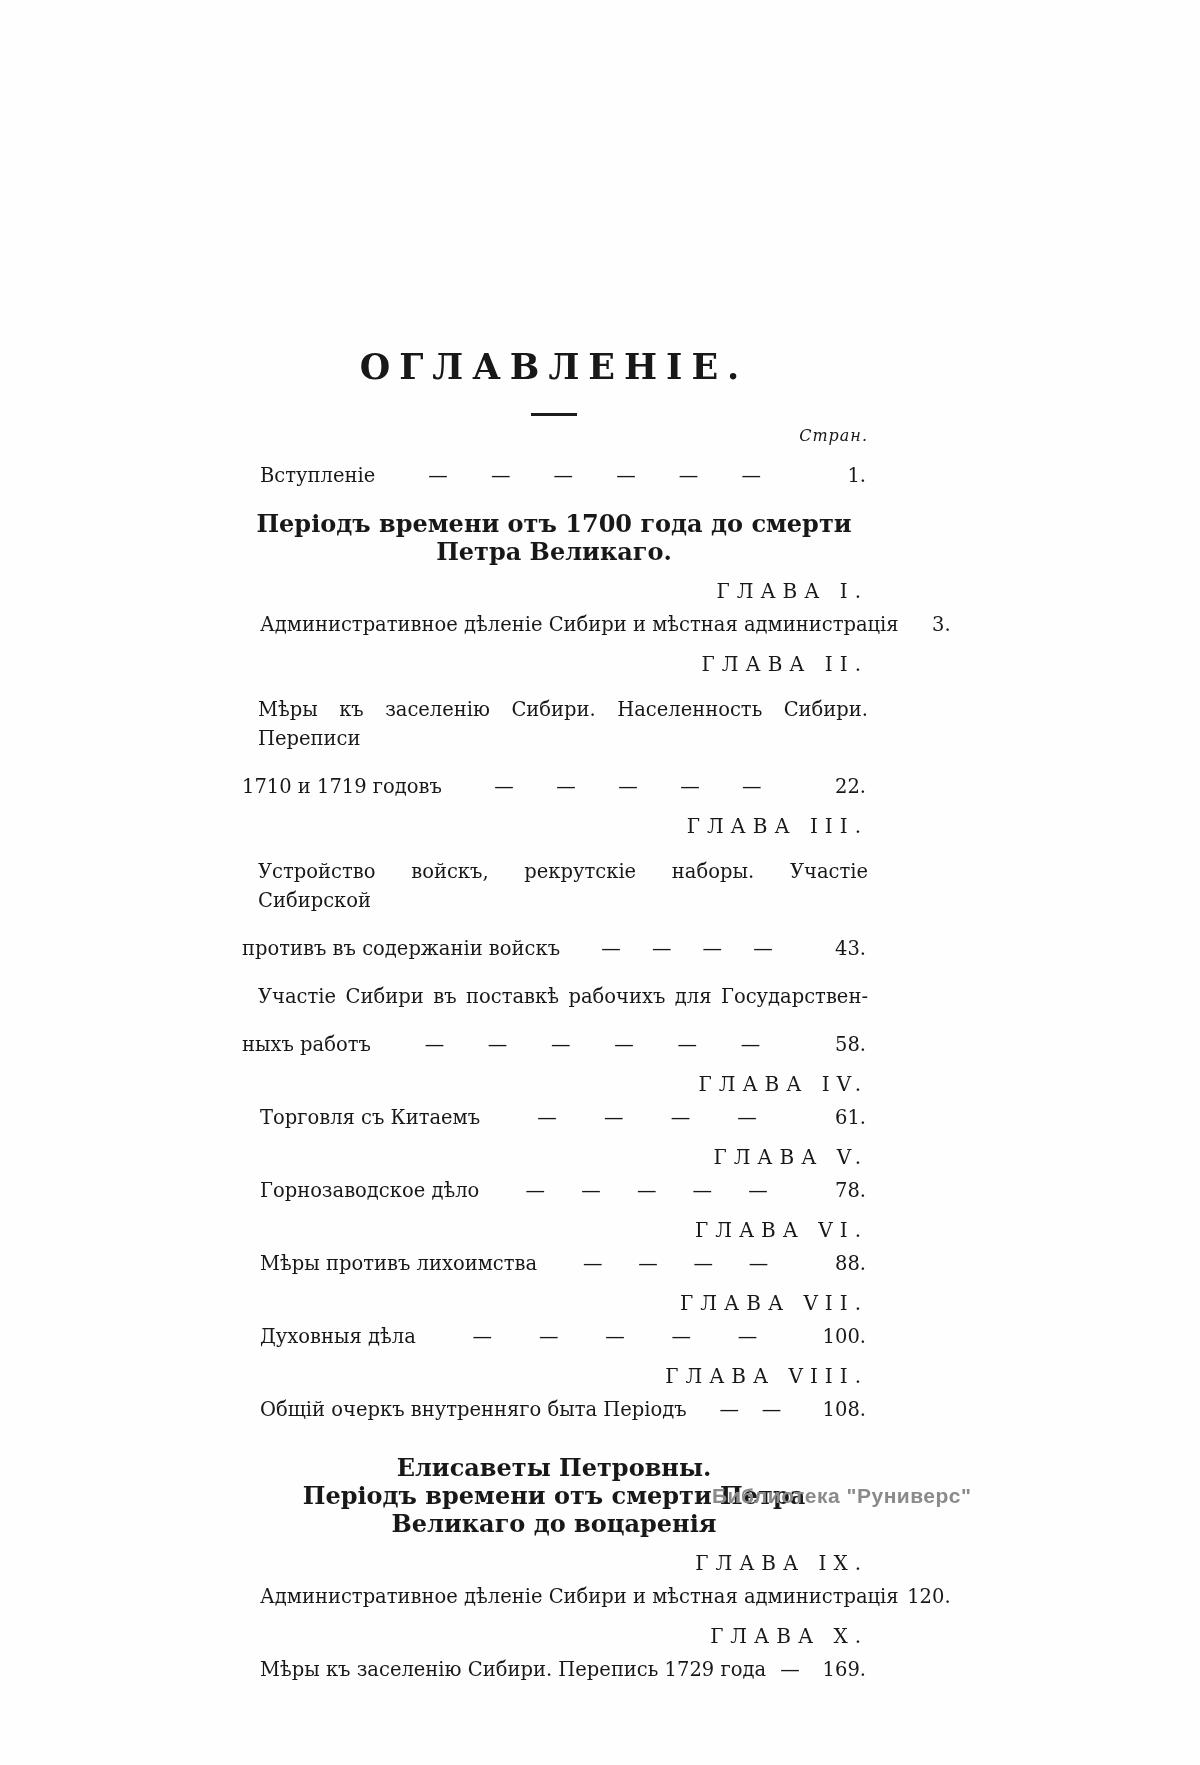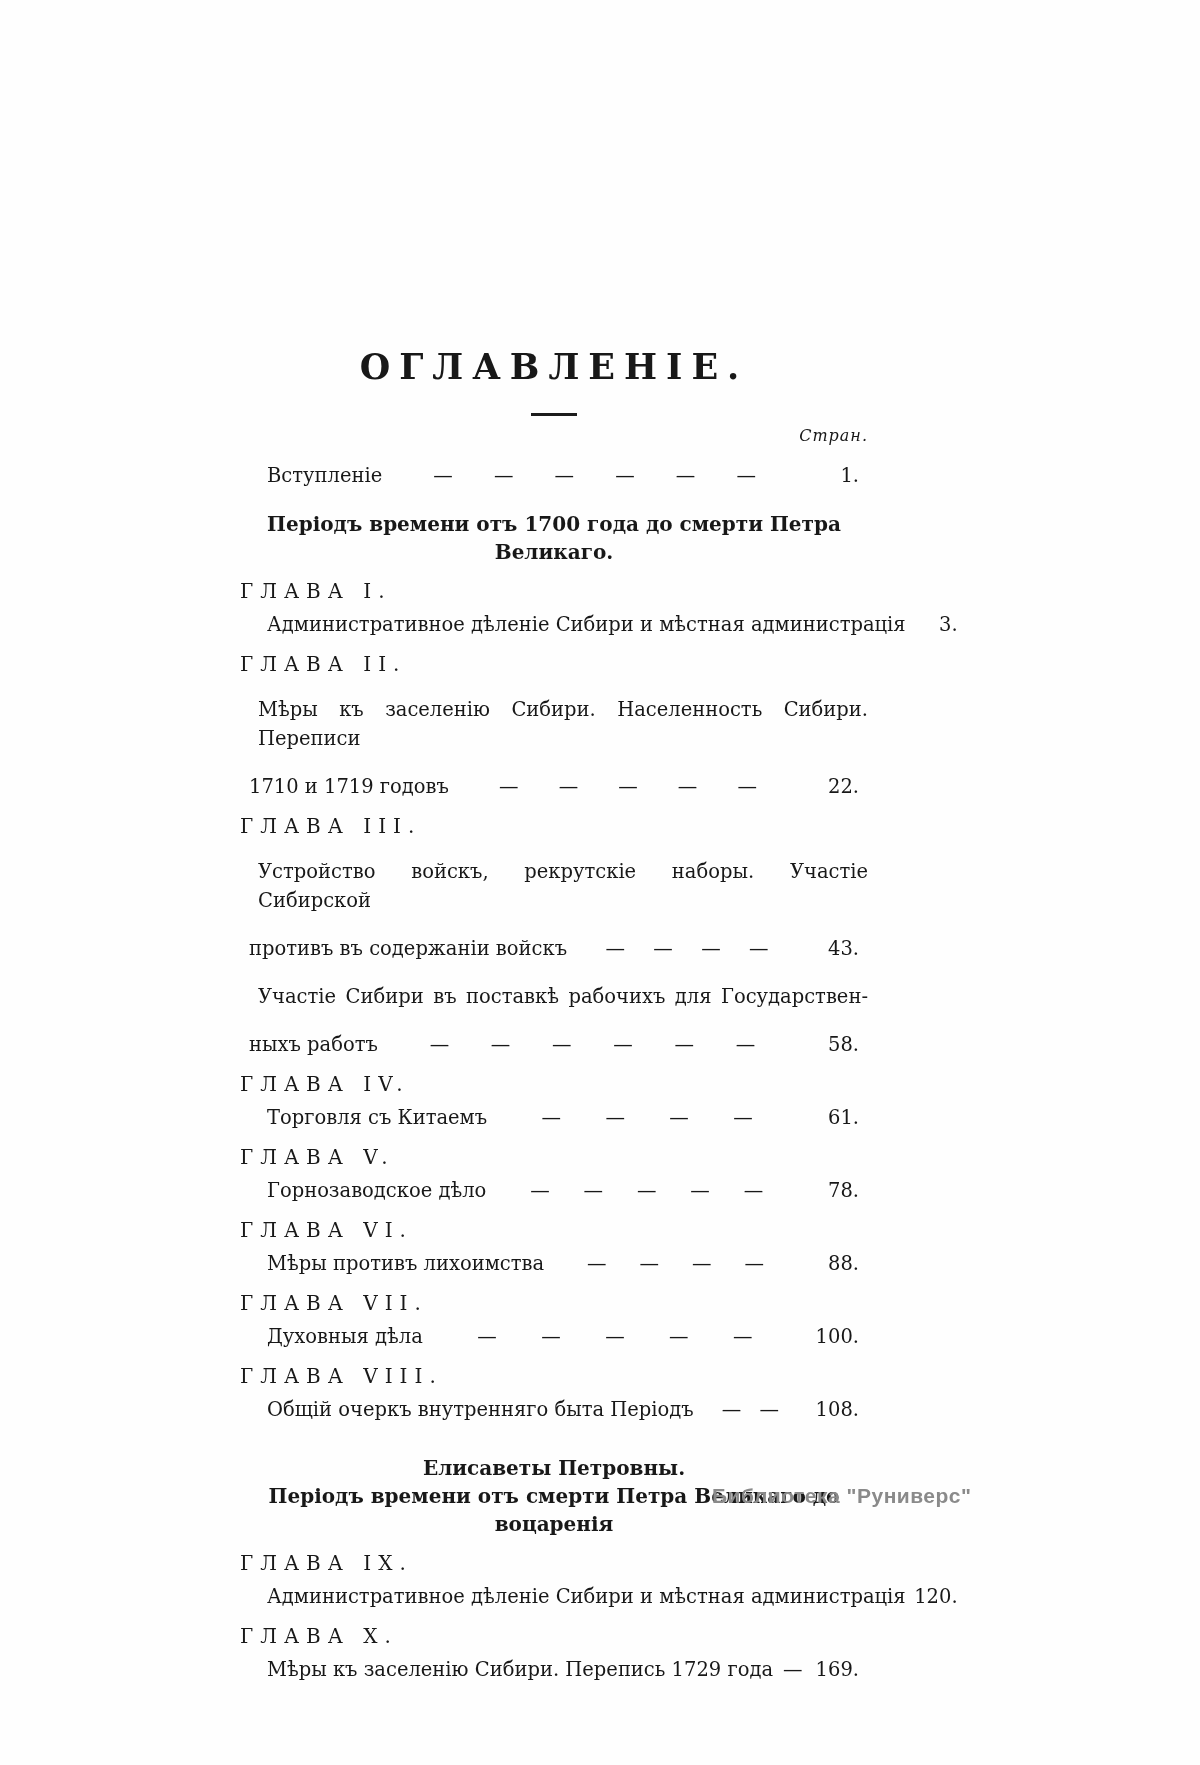--- a/index.html
+++ b/index.html
@@ -42,21 +42,21 @@
     font-size: 16px;
     margin-top: 10px;
     letter-spacing: 1px;
     font-style: italic;
   }
   .toc-line {
     display: flex;
     align-items: baseline;
     font-size: 19.5px;
     line-height: 29px;
-    margin: 3px 9px;
+    margin: 3px 2px;
   }
   .toc-line.indent { padding-left: 18px; }
   .toc-line .text { white-space: nowrap; }
   .leader {
     flex: 1;
     display: flex;
     justify-content: space-evenly;
     align-items: baseline;
     padding: 0 10px;
     overflow: hidden;
@@ -69,29 +69,29 @@
   }
   .just {
     font-size: 19.5px;
     line-height: 29px;
     margin: 19px 0;
     text-align: justify;
     text-align-last: justify;
     padding-left: 18px;
   }
   .chapter {
-    text-align: left;
+    text-align: right;
     font-size: 20px;
     letter-spacing: 7px;
     margin: 13px 0 7px 0;
     white-space: nowrap;
   }
   .period {
     text-align: center;
-    font-size: 20px;
+    font-size: 24px;
     font-weight: bold;
     line-height: 28px;
     margin: 20px 0 10px 0;
   }
   .period.mt { margin-top: 30px; margin-bottom: 12px; }
   .period .pline { display: block; }
   .intro-line { margin-top: 16px; }
   .watermark {
     position: absolute;
     left: 712px;

